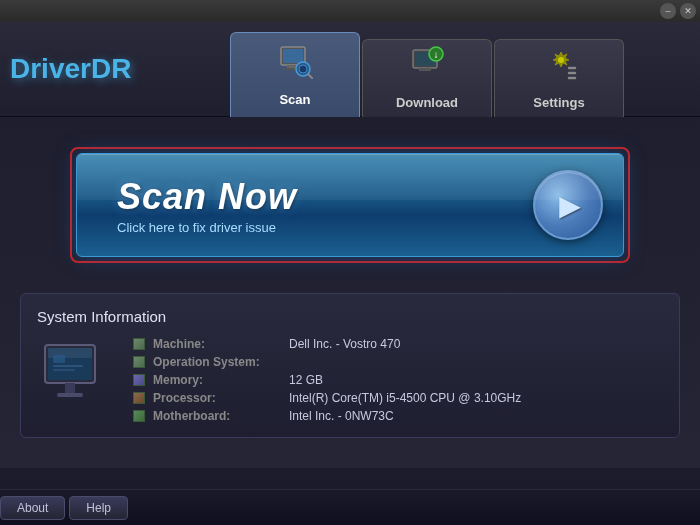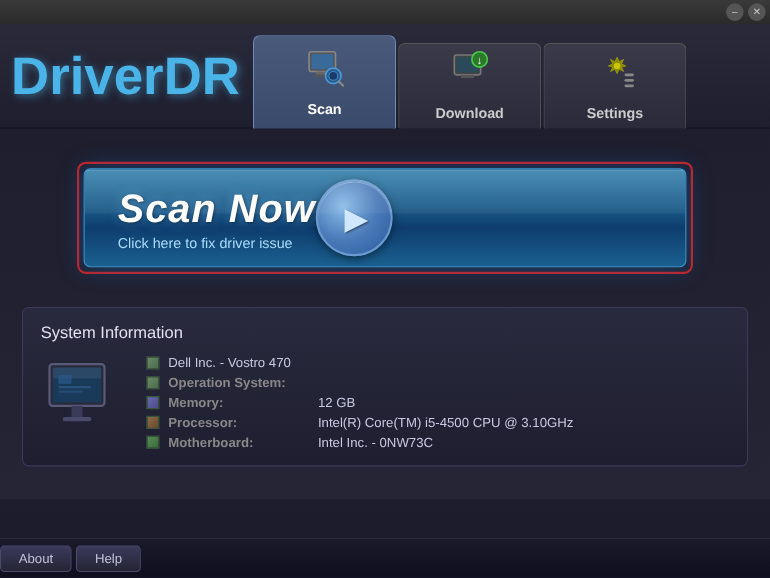--- a/index.html
+++ b/index.html
@@ -52,21 +52,21 @@
     }
 
     
     .logo {
       flex: 0 0 220px;
       height: 80px;
       display: flex;
       align-items: center;
     }
     .logo-text {
-      font-size: 48px;
+      font-size: 28px;
       font-weight: bold;
       color: #4ab4e8;
       text-shadow: 2px 2px 8px rgba(74, 180, 232, 0.5);
       font-family: Arial Black, Arial, sans-serif;
     }
 
     
     .nav-tabs {
       display: flex;
       align-items: flex-end;
@@ -112,28 +112,28 @@
     .scan-now-wrapper {
       border: 2px solid #cc2222;
       border-radius: 8px;
       padding: 4px;
       margin: 0 auto 30px;
       width: 560px;
     }
     .scan-now-btn {
       display: flex;
       align-items: center;
-      justify-content: flex-start;
+      justify-content: space-between;
       width: 100%;
-      height: 90px;
+      height: 104px;
       background: linear-gradient(to bottom, #2a7aa8 0%, #1a5a88 40%, #0e3d6e 60%, #1a6090 100%);
       border-radius: 6px;
       border: 1px solid #3a9ad8;
       cursor: pointer;
-      padding: 0 20px 0 30px;
+      padding: 0 20px 0 40px;
       box-shadow: inset 0 1px 0 rgba(255,255,255,0.2), 0 0 20px rgba(30, 100, 180, 0.5);
       position: relative;
       overflow: hidden;
     }
     .scan-now-btn::before {
       content: '';
       position: absolute;
       top: 0; left: 0; right: 0;
       height: 45%;
       background: linear-gradient(to bottom, rgba(255,255,255,0.15), rgba(255,255,255,0.05));
@@ -360,20 +360,21 @@
 
             <rect x="12" y="14" width="12" height="8" rx="1" fill="#2a5a8a" opacity="0.7"></rect>
             <rect x="12" y="24" width="30" height="2" rx="1" fill="#3a6a9a" opacity="0.5"></rect>
             <rect x="12" y="28" width="22" height="2" rx="1" fill="#3a6a9a" opacity="0.4"></rect>
           </svg>
         </div>
 
         <div class="info-table">
           <div class="info-row">
             <div class="info-icon small-icon"></div>
+            <span class="info-label">Machine:</span>
             <span class="info-value">Dell Inc. - Vostro 470</span>
           </div>
           <div class="info-row">
             <div class="info-icon small-icon"></div>
             <span class="info-label">Operation System:</span>
           </div>
           <div class="info-row">
             <div class="info-icon small-icon" style="background: linear-gradient(135deg, #6a6aaa, #4a4a8a);"></div>
             <span class="info-label">Memory:</span>
             <span class="info-value">12 GB</span>

